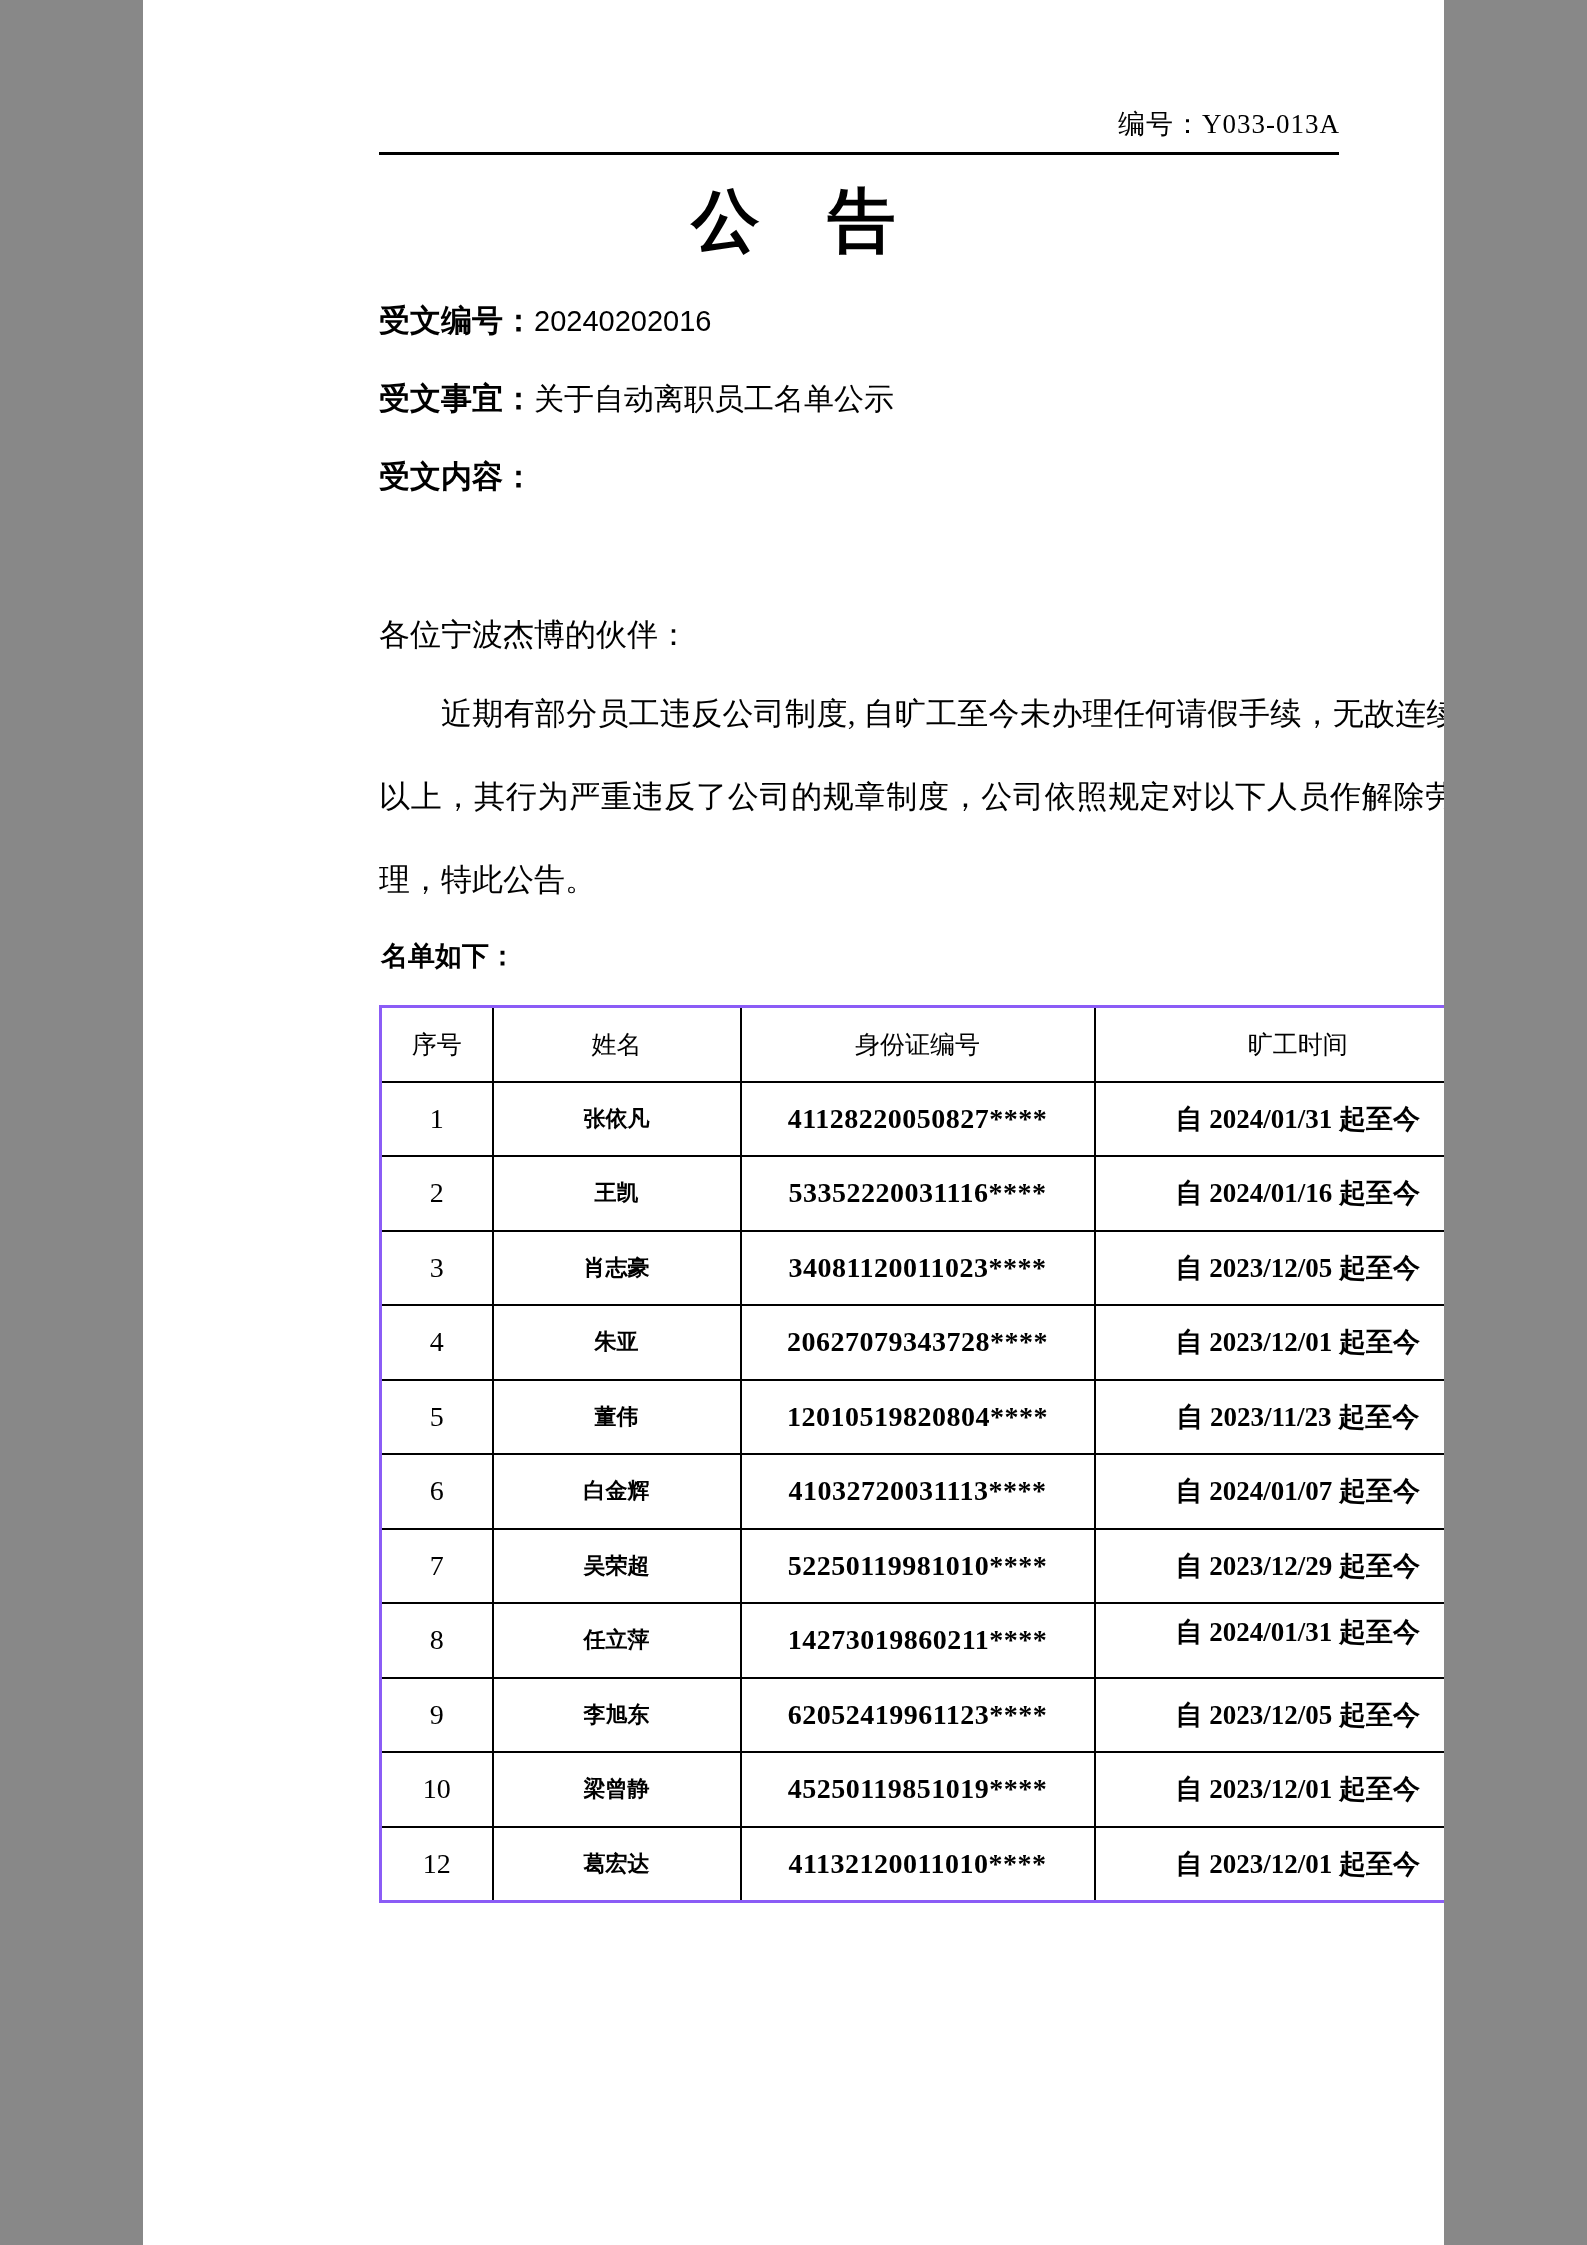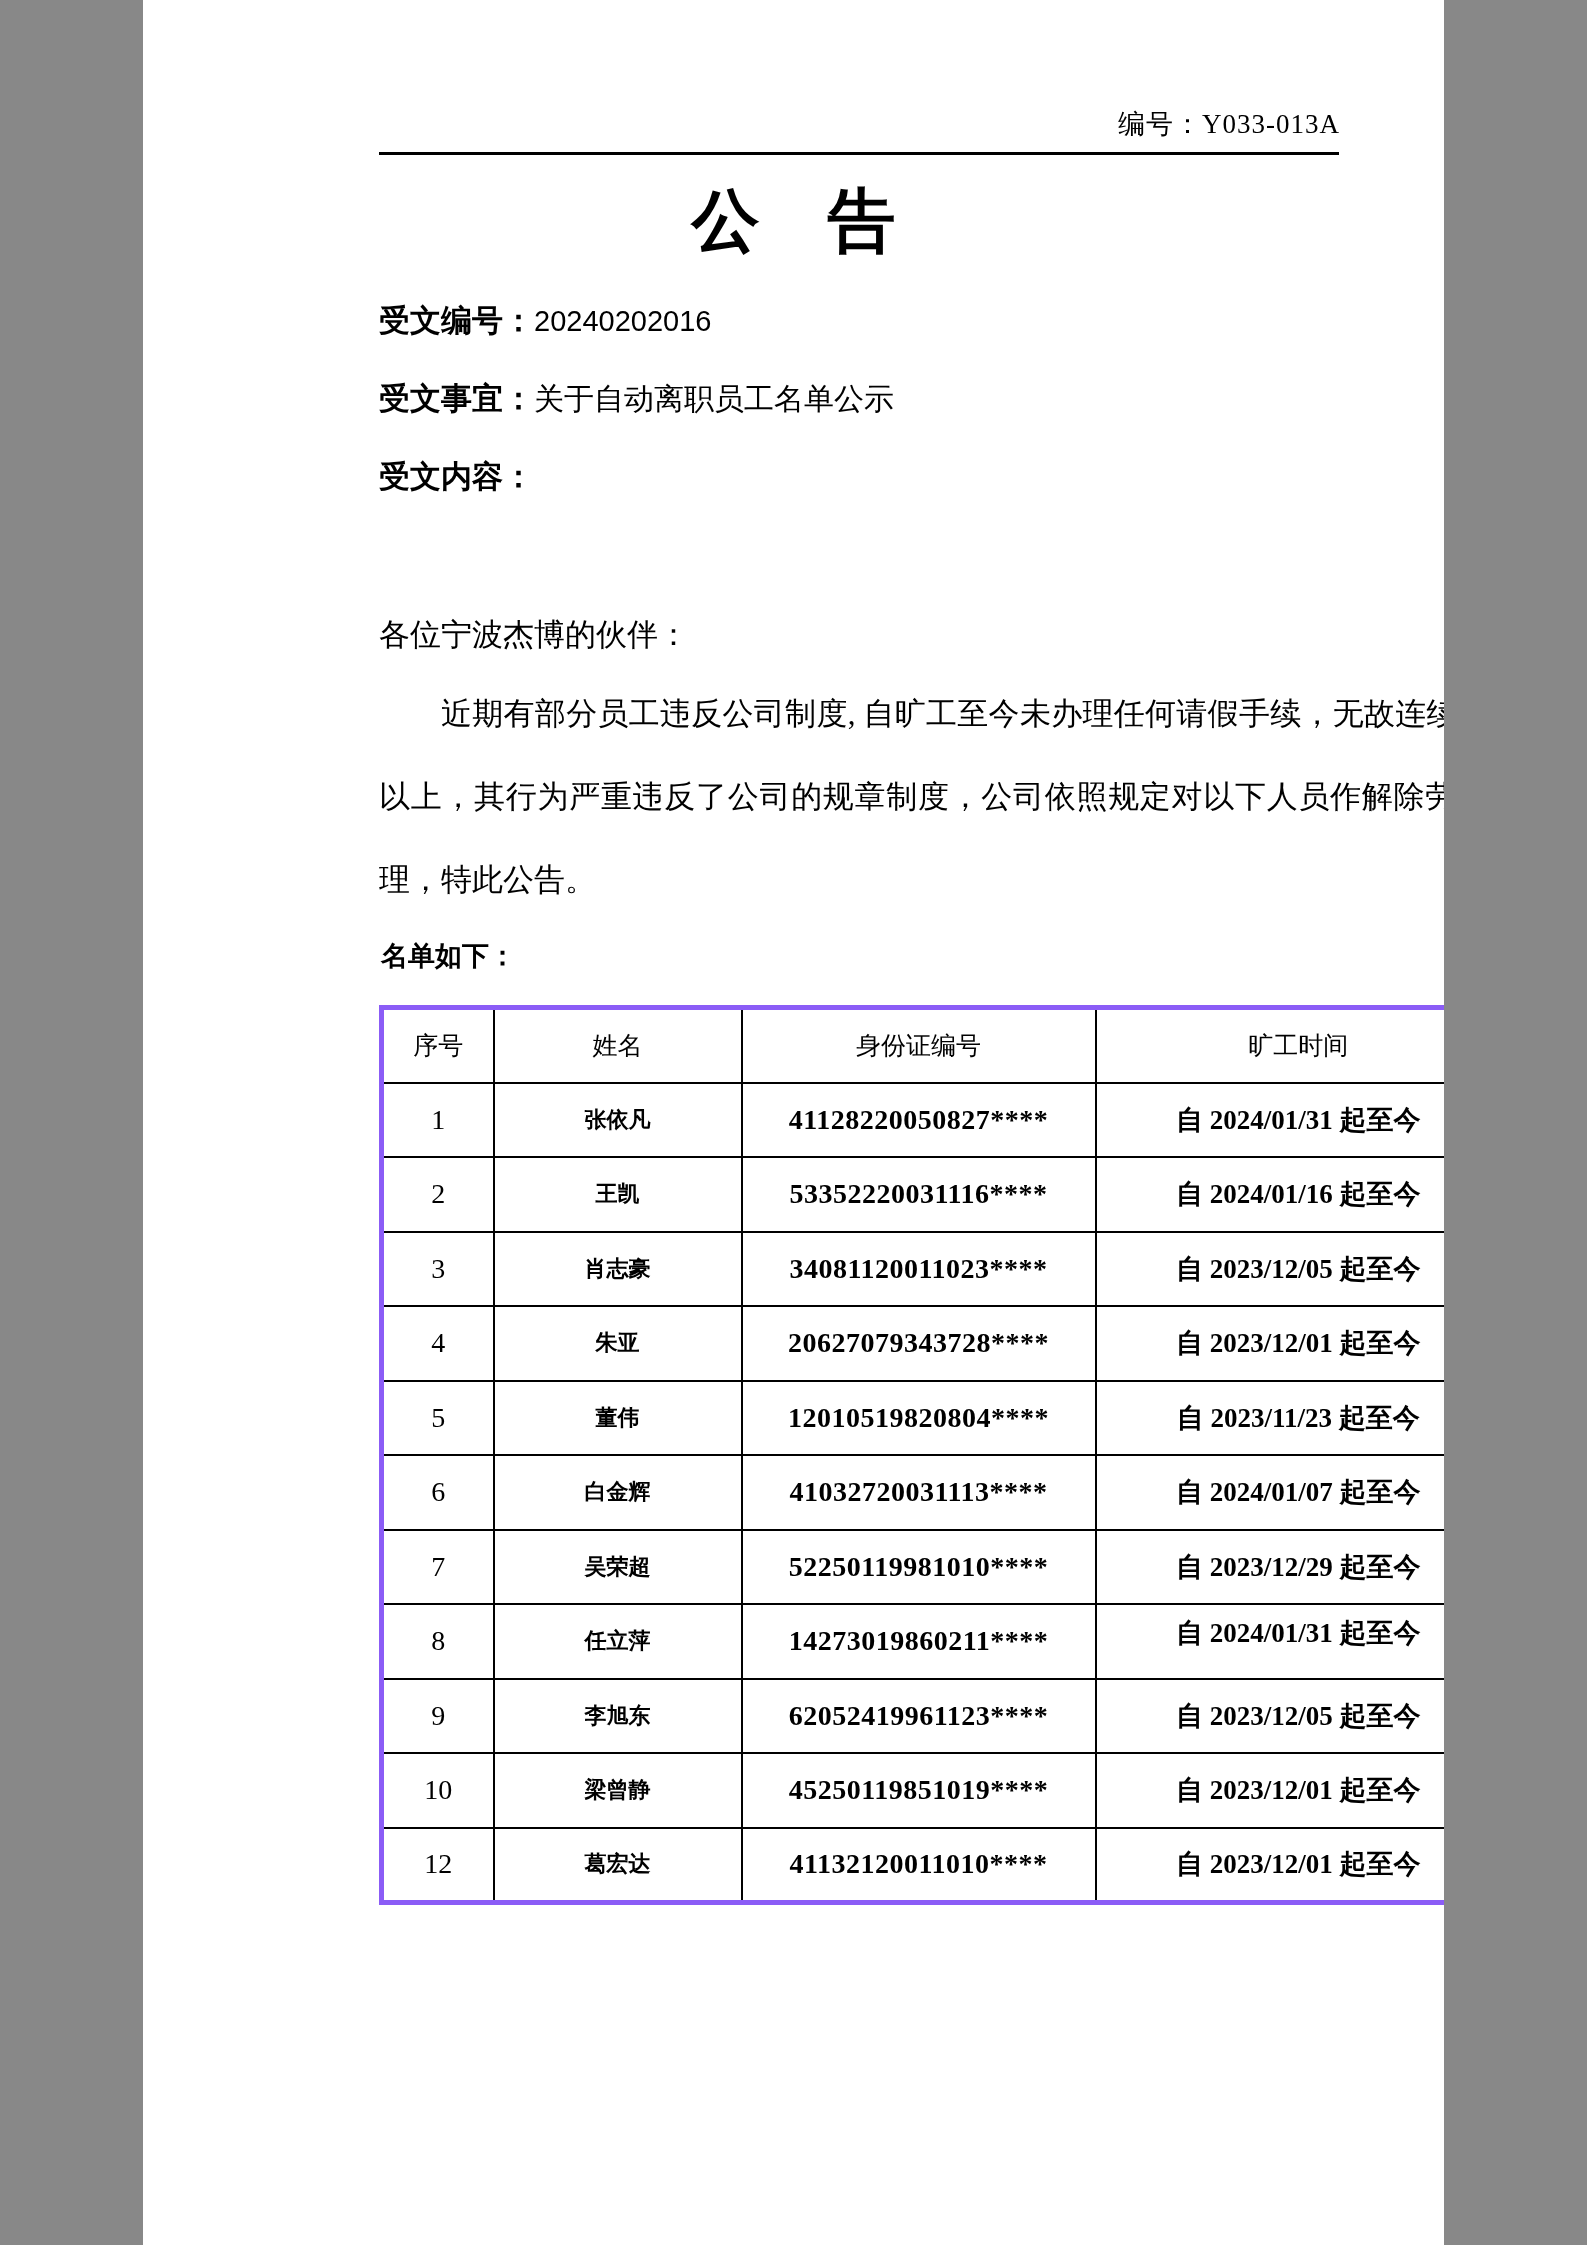--- a/index.html
+++ b/index.html
@@ -46,21 +46,21 @@
   table.roster{
     position:absolute;top:1005px;left:236px;
     width:1121px;border-collapse:collapse;table-layout:fixed;
     background:transparent;
   }
   table.roster th, table.roster td{
     border:2px solid #000;
     text-align:center;vertical-align:middle;
     padding:0;
   }
-  table.roster{border:5px solid #8b5cf6;}
+  table.roster{border:3px solid #8b5cf6;}
   table.roster thead tr{height:75px;}
   table.roster tbody tr{height:74.5px;}
   th.hdr{font-size:25px;font-weight:normal;}
   td.col-no{font-size:28px;}
   td.col-name{font-size:22px;font-weight:bold;font-family:"Liberation Sans","DejaVu Sans",sans-serif;}
   td.col-id{font-size:28px;font-weight:700;letter-spacing:0.5px;}
   td.col-time{font-size:27px;font-weight:600;}
   td.col-time.v-top{vertical-align:top;padding-top:10px;}
   .stamp{
     position:absolute;left:1392px;top:1633px;

